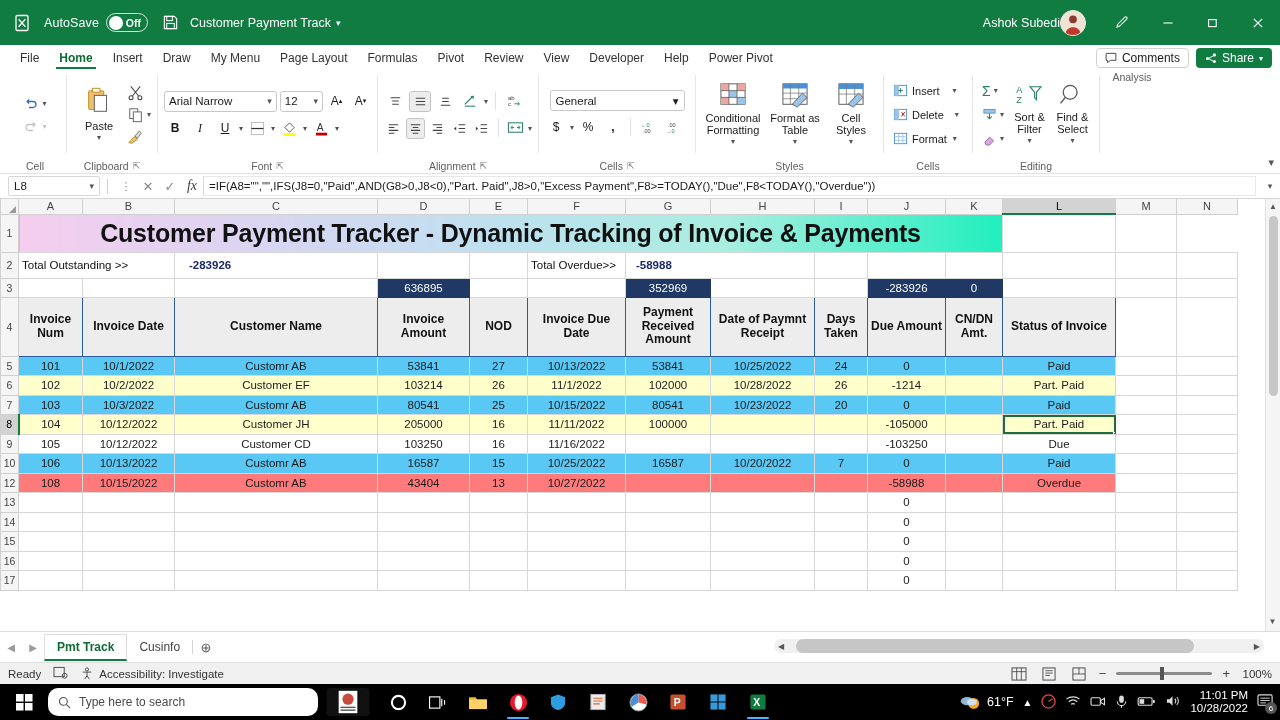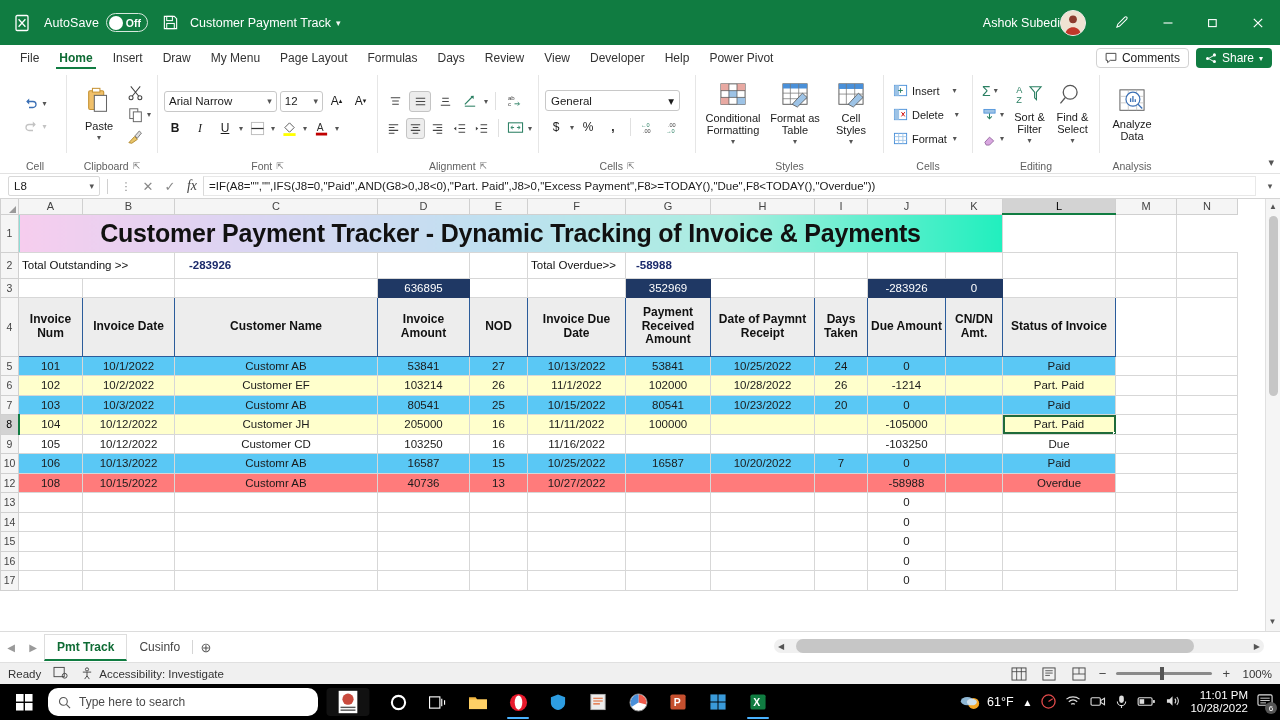--- a/index.html
+++ b/index.html
@@ -293,21 +293,21 @@
 </div>
 
 <div class="ribbon-tabs">
   <div class="rtab">File</div>
   <div class="rtab active">Home</div>
   <div class="rtab">Insert</div>
   <div class="rtab">Draw</div>
   <div class="rtab">My Menu</div>
   <div class="rtab">Page Layout</div>
   <div class="rtab">Formulas</div>
-  <div class="rtab">Days</div>
+  <div class="rtab">Pivot</div>
   <div class="rtab">Review</div>
   <div class="rtab">View</div>
   <div class="rtab">Developer</div>
   <div class="rtab">Help</div>
   <div class="rtab">Power Pivot</div>
   <div class="tabs-right">
     <div class="comments-btn">
       <svg width="12" height="12" viewBox="0 0 14 14">
           <path d="M1.3 1.6h11.4v8.1H6.2L3 12.4V9.7H1.3z" fill="none" stroke="#444" stroke-width="1.1"></path>
         </svg>
@@ -524,21 +524,21 @@
     </div>
     <div class="gname">
       <span>Alignment</span>
       <span class="dlg">⇱</span>
     </div>
   </div>
   <div class="gsep"></div>
 
   <div class="rgroup" style="width:152px">
     <div class="gbody">
-      <div class="stack" style="width:100%;gap:4px;align-items:flex-start">
+      <div class="stack" style="width:100%;gap:4px;align-items:center">
         <div class="numsel" style="width:135px">
           <span>General</span>
           <span class="cv">▾</span>
         </div>
         <div class="fontrow" style="width:100%;justify-content:flex-start">
           <div class="ib">$</div>
           <span style="font-size:8px;color:#555">▾</span>
           <div class="ib">%</div>
           <div class="ib" style="font-weight:bold">,</div>
           <div style="width:1px;height:18px;background:#e0e0e0;margin:0 3px"></div>
@@ -686,34 +686,20 @@
         </span>
         <span>Find &amp; Select</span>
         <span style="font-size:8px;color:#555">▾</span>
       </div>
     </div>
     <div class="gname">Editing</div>
   </div>
   <div class="gsep"></div>
 
   <div class="rgroup" style="width:60px">
-    <div class="gbody" style="justify-content:center">
-      <div class="bigbtn" style="width:52px">
-        <span class="bi">
-          <svg width="30" height="26" viewBox="0 0 32 28">
-              <rect x="3" y="2" width="26" height="22" fill="#fff" stroke="#555" stroke-width="1"></rect>
-              <path d="M3 9h26M3 16h26M12 2v22M21 2v22" stroke="#bbb" stroke-width=".8"></path>
-              <circle cx="17" cy="12" r="7.5" fill="#fff" stroke="#3a6fb5" stroke-width="1.3"></circle>
-              <path d="M14.5 15v-4M17 15V8.5M19.5 15v-3" stroke="#3a6fb5" stroke-width="1.4"></path>
-              <path d="M22.5 17.5 27 22" stroke="#3a6fb5" stroke-width="1.4"></path>
-            </svg>
-        </span>
-        <span>Analyze Data</span>
-      </div>
-    </div>
     <div class="gname">Analysis</div>
   </div>
   <div class="collapse-rib">▾</div>
 </div>
 
 <div class="formulabar">
   <div class="namebox">
     <span>L8</span>
     <span style="font-size:9px;color:#555">▾</span>
   </div>
@@ -908,21 +894,21 @@
           <td class="cell rowBlue c-ctr" style="width: 57px;"></td>
           <td class="cell rowBlue c-ctr" style="width: 113px;">Paid</td>
           <td class="cell" style="width: 61px;"></td>
           <td class="cell" style="width: 61px;"></td>
         </tr>
         <tr style="height: 19.5px;">
           <td class="rowhdr">12</td>
           <td class="cell rowRed c-ctr" style="width: 64px;">108</td>
           <td class="cell rowRed c-ctr" style="width: 92px;">10/15/2022</td>
           <td class="cell rowRed c-ctr" style="width: 203px;">Customr AB</td>
-          <td class="cell rowRed c-ctr" style="width: 92px;">40736</td>
+          <td class="cell rowRed c-ctr" style="width: 92px;">43404</td>
           <td class="cell rowRed c-ctr" style="width: 58px;">13</td>
           <td class="cell rowRed c-ctr" style="width: 98px;">10/27/2022</td>
           <td class="cell rowRed c-ctr" style="width: 85px;"></td>
           <td class="cell rowRed c-ctr" style="width: 104px;"></td>
           <td class="cell rowRed c-ctr" style="width: 53px;"></td>
           <td class="cell rowRed c-ctr" style="width: 78px;">-58988</td>
           <td class="cell rowRed c-ctr" style="width: 57px;"></td>
           <td class="cell rowRed c-ctr" style="width: 113px;">Overdue</td>
           <td class="cell" style="width: 61px;"></td>
           <td class="cell" style="width: 61px;"></td>

